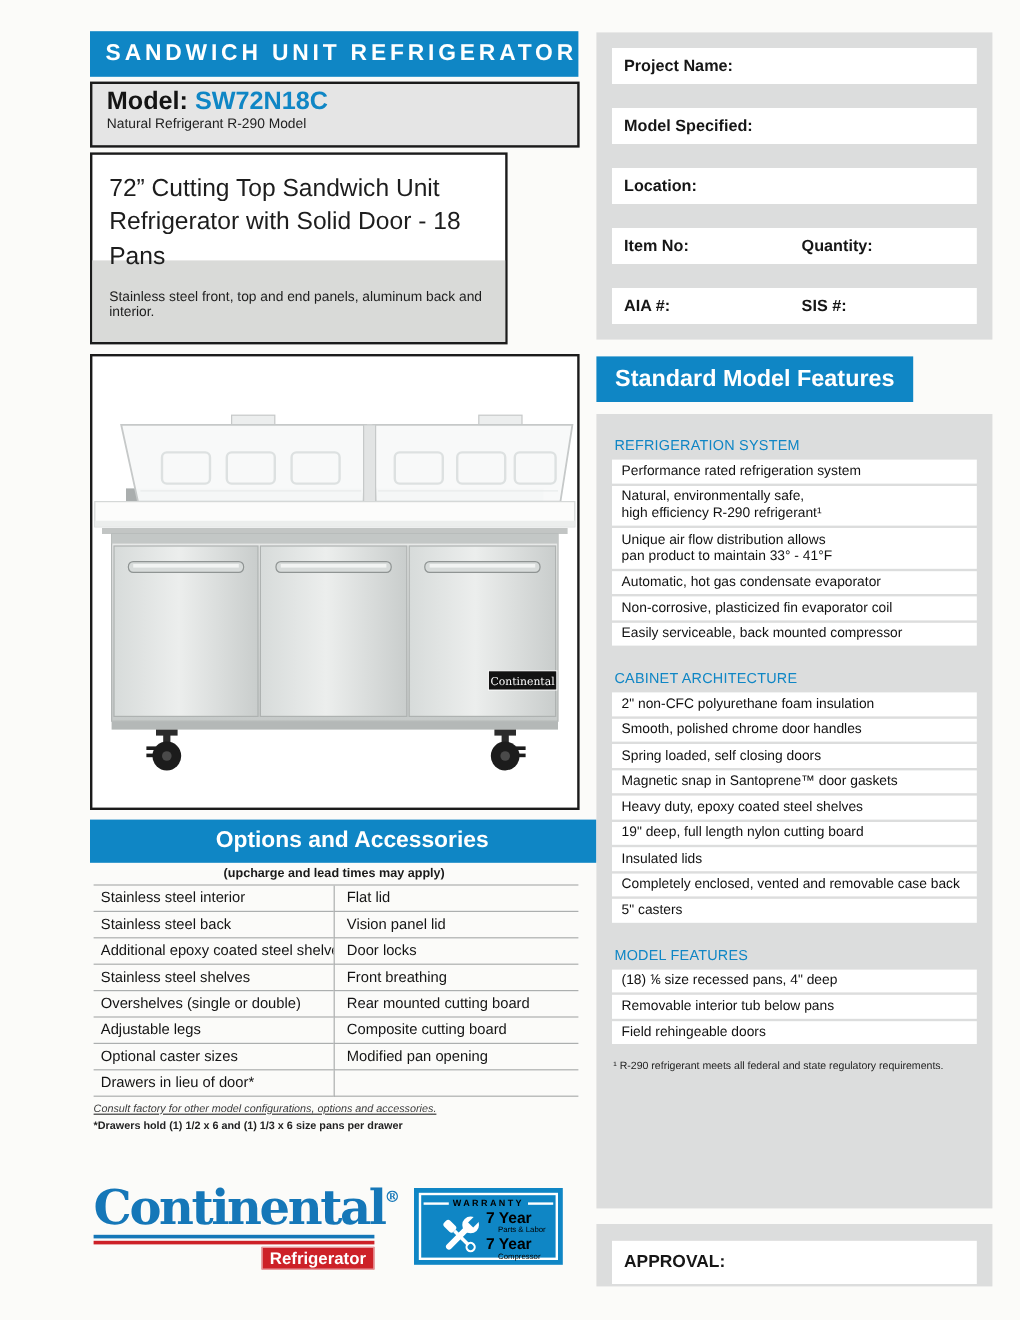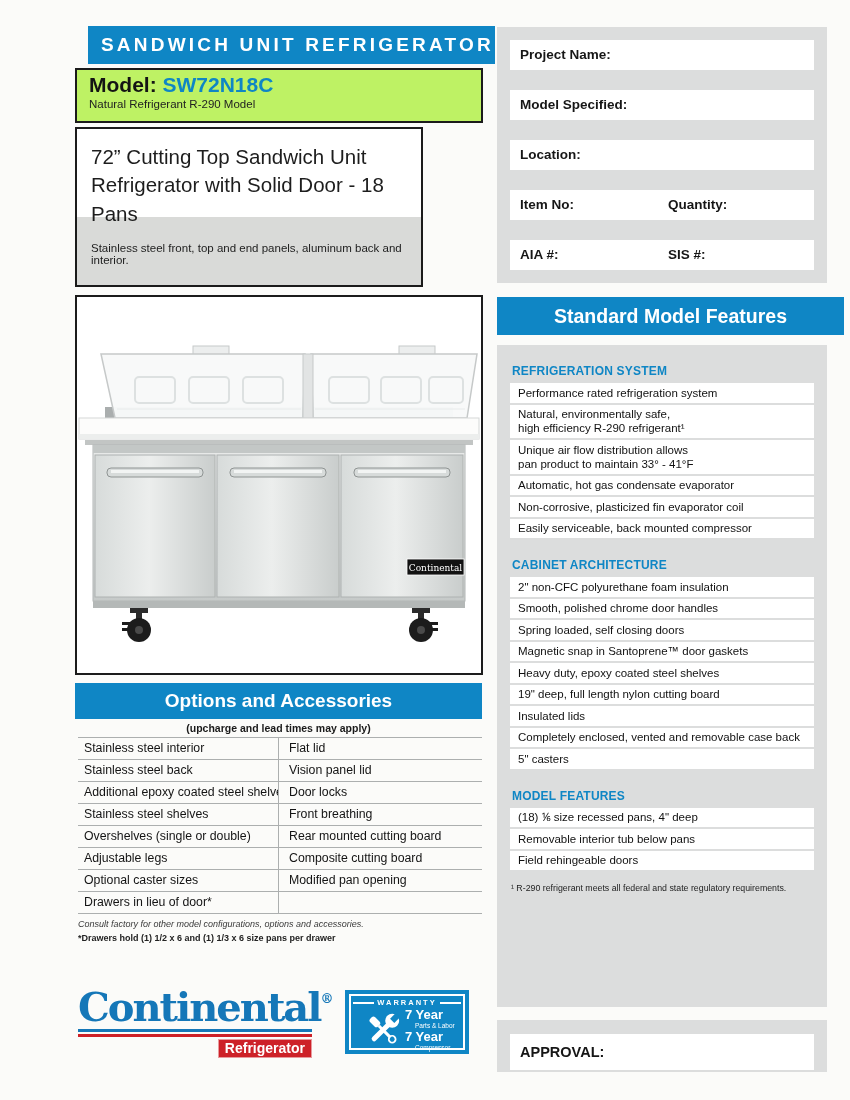--- a/index.html
+++ b/index.html
@@ -9,28 +9,28 @@
     font-family:"Liberation Sans",sans-serif;
     color:#161616;
     overflow:hidden;
   }
   .abs{position:absolute;}
   
   .bluebar{
     background:#0f86c5;color:#fff;font-weight:bold;
   }
   .title-bar{
-    left:88px;top:26px;width:394px;height:38px;
+    left:75px;top:26px;width:394px;height:38px;
     font-size:19px;letter-spacing:3.2px;line-height:38px;padding-left:13px;
     white-space:nowrap;overflow:hidden;
   }
   
   .model-box{
     left:75px;top:68px;width:408px;height:55px;box-sizing:border-box;
-    border:2px solid #1b1b1b;background:#bef264;padding:3px 0 0 12px;
+    border:2px solid #1b1b1b;background:#e5e5e5;padding:3px 0 0 12px;
   }
   .model-line{font-size:21px;font-weight:bold;color:#141414;line-height:1.15;}
   .model-number{color:#0f86c5;}
   .model-sub{font-size:11.5px;color:#222;margin-top:1px;}
   
   .desc-box{
     left:75px;top:127px;width:348px;height:160px;box-sizing:border-box;
     border:2px solid #1b1b1b;background:#fff;
   }
   .desc-main{
@@ -42,40 +42,40 @@
     padding:25px 14px 0;font-size:11.5px;color:#1d1d1d;
   }
   
   .product-box{
     left:75px;top:295px;width:408px;height:380px;box-sizing:border-box;
     border:2px solid #1b1b1b;background:#fff;
   }
   
   .options-bar{
     left:75px;top:683px;width:407px;height:36px;
-    text-align:center;font-size:19px;line-height:36px;
+    text-align:center;font-size:19px;line-height:36px;padding-left:15px;
   }
   .options-note{
     left:75px;top:722px;width:407px;text-align:center;
     font-size:10.5px;font-weight:bold;color:#1a1a1a;
   }
   .options-table{
     left:78px;top:737px;width:404px;
     display:grid;grid-template-columns:200px 204px;
     border-top:1px solid #acafaf;
   }
   .opt-cell{
     border-bottom:1px solid #acafaf;
     font-size:12.3px;color:#141414;
     padding:3px 4px 3px 6px;height:15px;line-height:15px;
     white-space:nowrap;overflow:hidden;
   }
   .opt-right{border-left:1px solid #acafaf;padding-left:10px;}
   .opt-footnote1{
-    left:78px;top:919px;font-size:9px;font-style:italic;color:#3a3a3a;
+    left:78px;top:919px;font-size:9px;font-style:italic;color:#3a3a3a;text-decoration:underline;
   }
   .opt-footnote2{
     left:78px;top:933px;font-size:9px;font-weight:bold;color:#222;
   }
   
   .brand{left:78px;top:986px;width:234px;}
   .brand-name{
     font-family:"DejaVu Serif",serif;font-weight:bold;
     font-size:40px;letter-spacing:-2px;color:#1577b8;line-height:1.05;
     white-space:nowrap;
@@ -87,21 +87,21 @@
   .brand-tagline{
     display:inline-block;background:#cd2128;color:#fff;
     font-weight:bold;font-size:14px;padding:1px 7px 2px;
     box-shadow:inset 0 0 0 1px rgba(255,255,255,.55);
   }
   
   .warranty{
     left:345px;top:990px;width:124px;height:64px;background:#0f86c5;
   }
   .warranty-inner{
-    position:absolute;inset:4px;border:2px solid #fff;color:#ffffff;
+    position:absolute;inset:4px;border:2px solid #fff;color:#000000;
   }
   .warranty-title-row{
     display:flex;align-items:center;gap:3px;margin:2px 2px 0;
   }
   .wline{flex:1;height:2px;background:#fff;}
   .warranty-title{font-size:7.5px;font-weight:bold;letter-spacing:2px;}
   .warranty-body{display:flex;align-items:center;padding:1px 2px 0 14px;}
   .warranty-texts{margin-left:4px;line-height:1;}
   .w-big{font-size:13px;font-weight:bold;line-height:1.05;}
   .w-small{font-size:6.5px;line-height:1.3;margin-left:10px;}
@@ -110,29 +110,29 @@
     left:497px;top:27px;width:330px;height:256px;background:#dcdddd;
     padding-top:13px;box-sizing:border-box;
   }
   .form-field{
     position:relative;margin:0 13px 20px;background:#fff;height:30px;
     line-height:30px;font-weight:bold;font-size:13.5px;padding-left:10px;
     box-sizing:border-box;
   }
   .ff-label2{position:absolute;left:158px;top:0;}
   .features-bar{
-    left:497px;top:297px;width:347px;height:38px;
+    left:497px;top:297px;width:264px;height:38px;
     text-align:center;font-size:19.5px;line-height:38px;
   }
   .features-panel{
     left:497px;top:345px;width:330px;height:662px;background:#dcdddd;
     box-sizing:border-box;padding:19px 13px 0;
   }
   .feat-heading{
-    color:#0f86c5;font-weight:bold;font-size:12px;letter-spacing:.2px;
+    color:#0f86c5;font-weight:normal;font-size:12px;letter-spacing:.2px;
     margin:0 0 5px 2px;
   }
   .feat-heading + .feat-heading,
   .feat-item + .feat-heading{margin-top:20px;}
   .feat-item{
     background:#fff;font-size:11.5px;line-height:1.22;color:#111;
     padding:2.5px 8px 3px;margin-bottom:2px;white-space:pre-line;
   }
   .feat-footnote{
     margin:13px 0 0 1px;font-size:8.8px;color:#1d1d1d;

